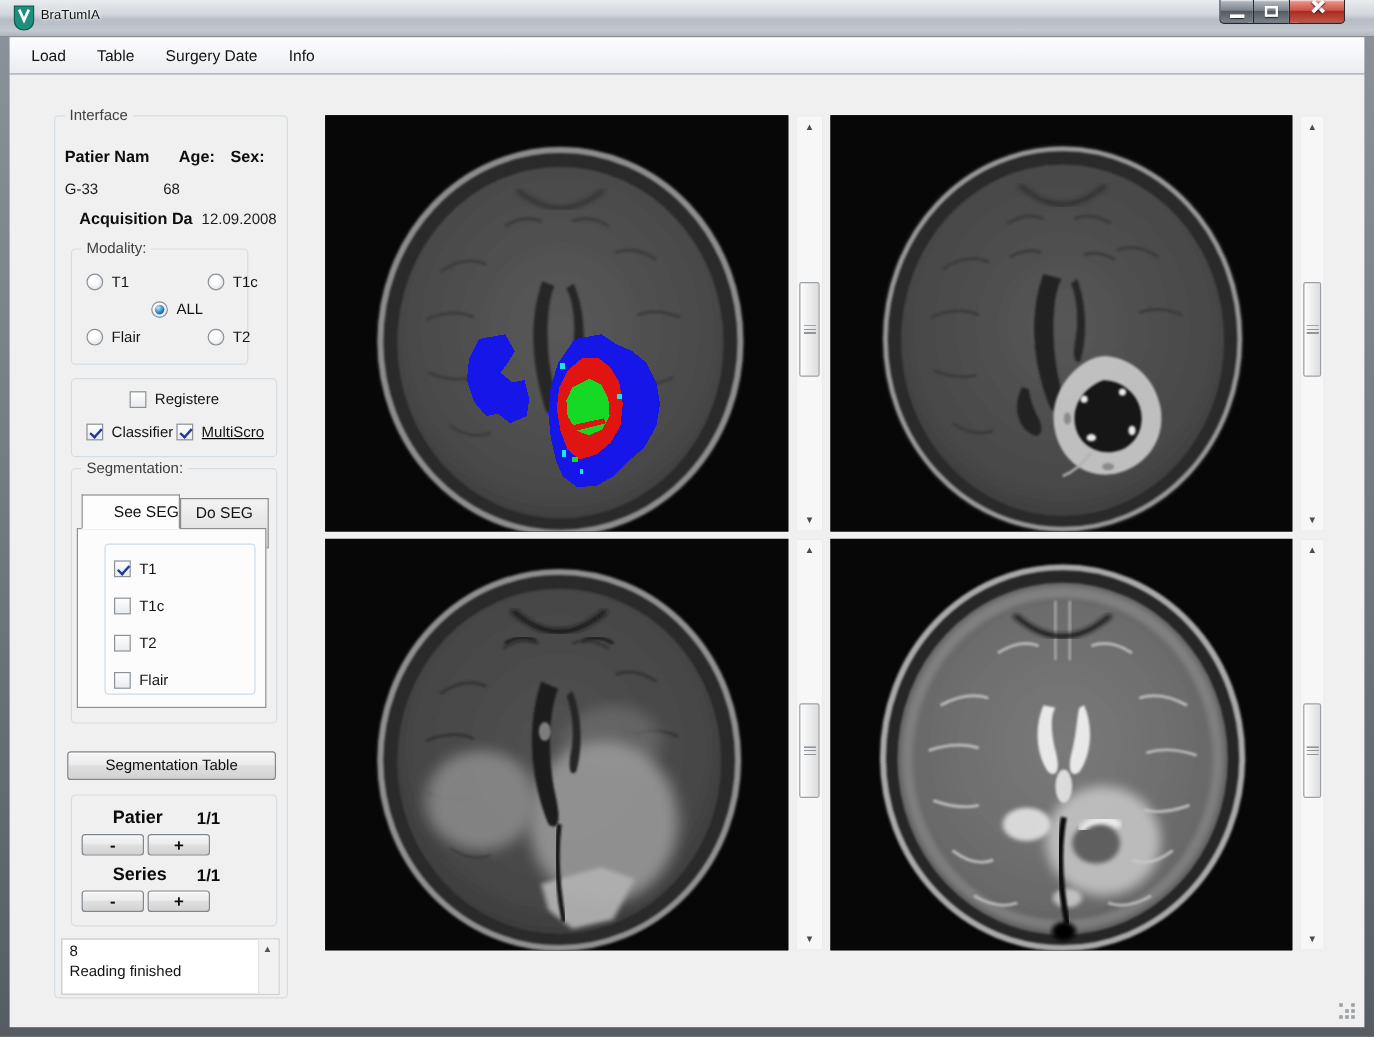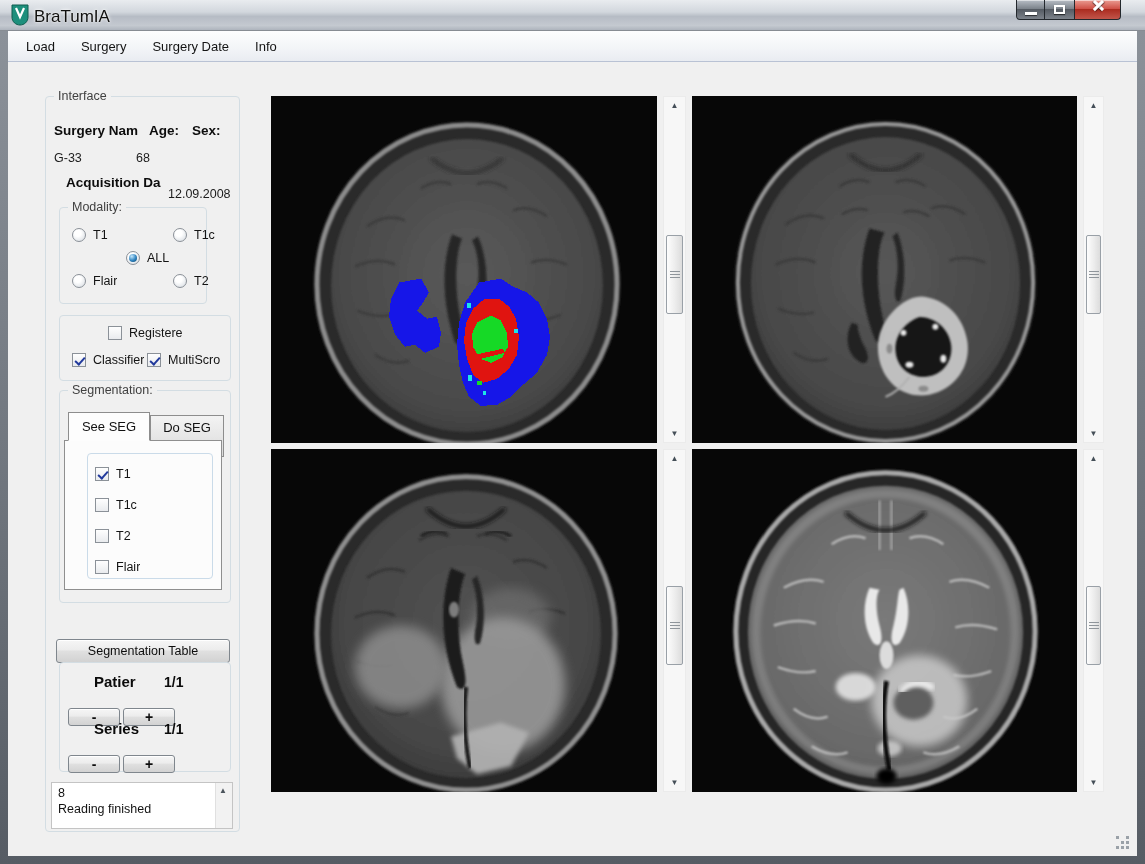--- a/index.html
+++ b/index.html
@@ -5,21 +5,21 @@
   *{margin:0;padding:0;box-sizing:border-box;}
   html,body{width:1145px;height:864px;overflow:hidden;}
   body{font-family:"Liberation Sans","DejaVu Sans",sans-serif;background:#757b83;position:relative;}
   .window{position:absolute;inset:0;background:linear-gradient(180deg,#8d939b 0%,#6d737b 60%,#565c64 100%);}
 
   
   .titlebar{position:absolute;left:0;top:0;width:1145px;height:31px;
     background:linear-gradient(180deg,#e9ecef 0%,#d2d7dd 40%,#b6bcc5 55%,#c4c9d0 85%,#aeb4bd 100%);
     border-bottom:1px solid #878c93;}
   .app-icon{position:absolute;left:11px;top:4px;}
-  .win-title{position:absolute;left:34px;top:7px;font-size:17px;color:#10100f;text-shadow:0 0 4px #fff,0 0 2px #fff;}
+  .win-title{position:absolute;left:34px;top:7px;font-size:11px;color:#10100f;text-shadow:0 0 4px #fff,0 0 2px #fff;}
   .win-btns{position:absolute;top:0;right:24px;height:20px;display:flex;}
   .win-btn{height:20px;border:1px solid #23282d;border-top:none;position:relative;
     background:linear-gradient(180deg,#b8bec6 0%,#7d848c 45%,#555b63 50%,#7d838b 100%);
     box-shadow:inset 0 1px 0 rgba(255,255,255,.55);}
   .win-btn.min{width:29px;border-bottom-left-radius:4px;}
   .win-btn.max{width:29px;border-left:none;border-right:none;}
   .win-btn.close{width:47px;border-bottom-right-radius:4px;
     background:linear-gradient(180deg,#eb9c92 0%,#cf5248 45%,#ab2c20 50%,#c2554a 100%);}
   .min-bar{position:absolute;left:8px;top:12px;width:12px;height:3px;background:#fff;box-shadow:0 1px 1px rgba(0,0,0,.6);}
   .max-box{position:absolute;left:9px;top:5px;width:11px;height:9px;border:2px solid #fff;box-shadow:0 1px 1px rgba(0,0,0,.6);}
@@ -56,29 +56,29 @@
   .checkbox{width:14px;height:14px;border:1px solid #8b9198;flex:0 0 auto;
     background:linear-gradient(180deg,#fefefe,#e9ebee);position:relative;}
   .checkbox.checked::after{content:"";position:absolute;left:2px;top:3px;width:8px;height:4px;
     border-left:2px solid #21399c;border-bottom:2px solid #21399c;transform:rotate(-48deg);}
 
   
   .tab{position:absolute;border:1px solid #8d8d8d;font-size:13px;color:#111;text-align:center;
     background:linear-gradient(180deg,#f3f3f3,#dadada);}
   .tab.t1{left:8px;top:21px;width:82px;height:29px;line-height:27px;}
   .tab.t2{left:90px;top:24px;width:74px;height:42px;line-height:24px;z-index:0;}
-  .tab.active{background:#fdfdfd;border-bottom:1px solid #fdfdfd;z-index:2;}
+  .tab.active{background:#fdfdfd;border-bottom:1px solid #fdfdfd;z-index:2;text-align:right;}
   .tabpanel{position:absolute;left:4px;top:49px;width:158px;height:150px;background:#fcfcfc;
     border:1px solid #8f8f8f;z-index:1;}
   .inner-gb{position:absolute;left:22px;top:12px;width:126px;height:126px;border:1px solid #cadbe9;border-radius:4px;}
 
   
   .btn{position:absolute;border:1px solid #7f868d;border-radius:3px;color:#0d0d0d;
     background:linear-gradient(180deg,#f6f6f6 0%,#ececec 45%,#e0e0e0 50%,#d2d2d2 100%);
-    box-shadow:inset 0 1px 0 #fff;font-family:inherit;font-size:12.5px;cursor:default;margin-top:13px;}
+    box-shadow:inset 0 1px 0 #fff;font-family:inherit;font-size:12.5px;cursor:default;}
   .segtable-btn{left:10px;top:529px;width:174px;height:24px;}
   .navbox{position:absolute;left:13px;top:565px;width:172px;height:110px;border:1px solid #d3dde3;border-radius:4px;}
   .nav-label{position:absolute;font-weight:bold;font-size:15px;color:#0b0b0b;white-space:nowrap;overflow:hidden;max-width:58px;margin-left:24px;}
   .nav-val{position:absolute;font-weight:bold;font-size:14px;color:#0b0b0b;margin-left:36px;}
   .stepper{width:52px;height:18px;font-weight:bold;font-size:14px;line-height:13px;}
 
   
   .logbox{position:absolute;left:5px;top:685px;width:182px;height:47px;background:#fff;border:1px solid #c4c4c4;}
   .log-line{font-size:12.5px;color:#121212;padding-left:6px;line-height:16px;}
   .log-scroll{position:absolute;right:0;top:0;width:17px;height:100%;background:#f2f2f2;border-left:1px solid #e0e0e0;}
@@ -121,35 +121,35 @@
       <div class="win-btn close">
           <span class="x-bar x1"></span>
           <span class="x-bar x2"></span>
         </div>
     </div>
   </div>
 
   <div class="client-bg"></div>
   <div class="menubar">
     <span class="menu-item">Load</span>
-    <span class="menu-item">Surgery</span>
+    <span class="menu-item">Table</span>
     <span class="menu-item">Surgery Date</span>
     <span class="menu-item">Info</span>
   </div>
 
   <div class="groupbox ifbox">
     <span class="gb-label">Interface</span>
 
-    <span class="pt-bold" style="left:8px;top:26px;">Surgery Nam</span>
+    <span class="pt-bold" style="left:8px;top:26px;">Patier Nam</span>
     <span class="pt-bold" style="left:103px;top:26px;">Age:</span>
     <span class="pt-bold" style="left:146px;top:26px;">Sex:</span>
     <span class="pt-val" style="left:8px;top:54px;">G-33</span>
     <span class="pt-val" style="left:90px;top:54px;">68</span>
     <span class="pt-bold" style="left:20px;top:78px;text-align:center;">Acquisition Da</span>
-    <span class="pt-val" style="left:122px;top:90px;">12.09.2008</span>
+    <span class="pt-val" style="left:122px;top:79px;">12.09.2008</span>
 
     <div class="groupbox modbox">
       <span class="gb-label">Modality:</span>
       <div class="ctl-row" style="left:12px;top:20px;">
         <span class="radio"></span>
         <span class="ctl-label">T1</span>
       </div>
       <div class="ctl-row" style="left:113px;top:20px;">
         <span class="radio"></span>
         <span class="ctl-label">T1c</span>
@@ -170,21 +170,21 @@
 
     <div class="optbox">
       <div class="ctl-row" style="left:12px;top:10px;margin-left:36px;">
         <span class="checkbox"></span>
         <span class="ctl-label">Registere</span>
       </div>
       <div class="ctl-row" style="left:12px;top:37px;">
         <span class="checkbox checked"></span>
         <span class="ctl-label" style="max-width:52px;">Classifier</span>
       </div>
-      <div class="ctl-row" style="left:87px;top:37px;">
+      <div class="ctl-row" style="left:87px;top:37px;text-decoration:underline;">
         <span class="checkbox checked"></span>
         <span class="ctl-label" style="max-width:60px;">MultiScro</span>
       </div>
     </div>
 
     <div class="groupbox segbox">
       <span class="gb-label">Segmentation:</span>
       <div class="tab t1 active">See SEG</div>
       <div class="tab t2">Do SEG</div>
       <div class="tabpanel">

